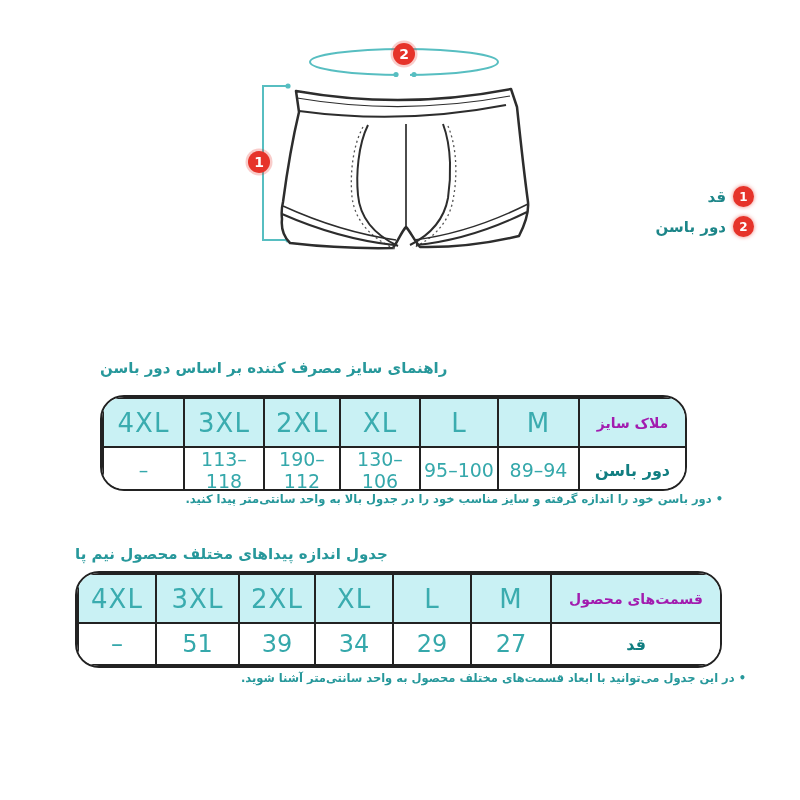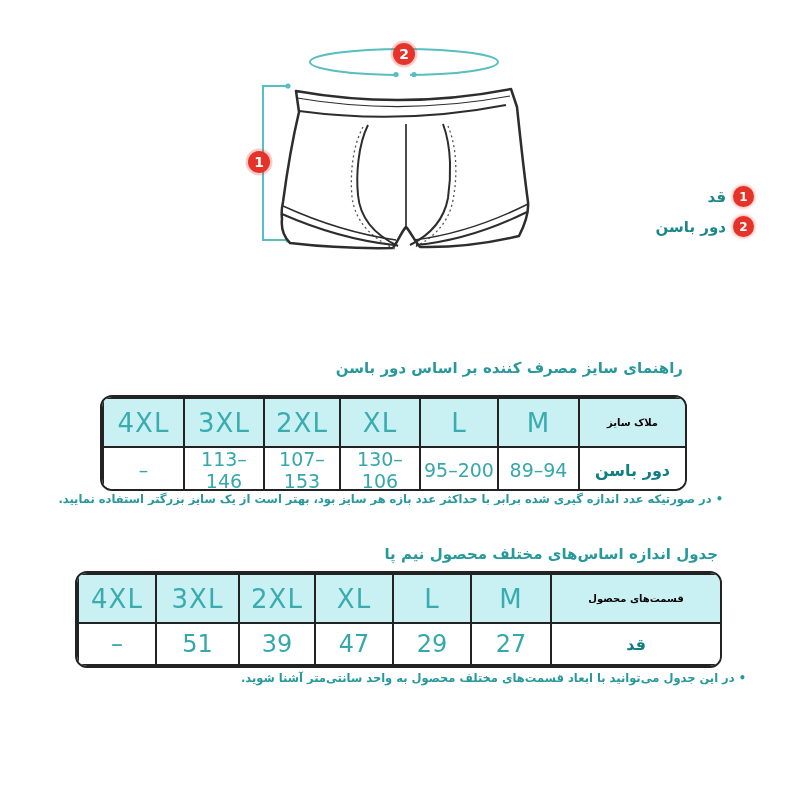--- a/index.html
+++ b/index.html
@@ -11,37 +11,37 @@
   .diagram-svg{left:225px;top:25px;width:350px;height:245px;}
 
   .legend{right:46px;top:186px;display:flex;flex-direction:column;gap:9px;align-items:flex-end;}
   .legend-row{direction:rtl;display:flex;align-items:center;gap:7px;}
   .legend-badge{width:21px;height:21px;border-radius:50%;background:#e6332a;
       box-shadow:0 0 4px rgba(230,51,42,.65);color:#fff;font-size:12px;font-weight:bold;
       display:flex;align-items:center;justify-content:center;line-height:1;}
   .legend-label{color:#1d8689;font-size:15px;font-weight:bold;white-space:nowrap;}
 
   
-  .sec-title{text-align:right;font-size:15px;font-weight:bold;color:#27989b;white-space:nowrap;}
+  .sec-title{text-align:left;font-size:15px;font-weight:bold;color:#27989b;white-space:nowrap;}
   .t1-title{left:100px;top:359px;width:583px;}
   .t2-title{left:75px;top:545px;width:643px;}
   .notes{direction:rtl;text-align:right;color:#27989b;font-size:11.5px;font-weight:bold;
          line-height:16.5px;white-space:nowrap;}
   .t1-notes{right:77px;top:491px;}
   .t2-note{right:54px;top:670px;}
 
   
-  .tbl-wrap{border:2px solid #222;border-radius:12px;overflow:hidden;background:#fff;}
+  .tbl-wrap{border:2px solid #222;border-radius:24px;overflow:hidden;background:#fff;}
   .t1{left:100px;top:395px;width:583px;height:92px;}
   .t2{left:75px;top:571px;width:643px;height:93px;}
   table{border-collapse:collapse;width:100%;height:100%;table-layout:fixed;}
   th,td{border:2px solid #222;text-align:center;vertical-align:middle;padding:0;}
   th{background:#c9f1f4;height:47px;font-weight:normal;}
   .sz{color:#3aacaf;font-size:26px;letter-spacing:1px;}
-  .plabel{color:#000000;font-size:10px;font-weight:bold;}
+  .plabel{color:#a21caf;font-size:14px;font-weight:bold;}
   .val{color:#35a8ab;font-size:19px;background:#fff;}
   .val2{font-size:24px;}
   .rowlabel{color:#117e81;font-size:16px;font-weight:bold;background:#fff;}
 </style>
 </head>
 <body>
 
 <svg class="abs diagram-svg" viewBox="225 25 350 245" xmlns="http://www.w3.org/2000/svg">
 
   <ellipse cx="404" cy="62" rx="94" ry="13" fill="none" stroke="#57bec1" stroke-width="2"></ellipse>
@@ -113,36 +113,36 @@
       <th class="sz">4XL</th>
       <th class="sz">3XL</th>
       <th class="sz">2XL</th>
       <th class="sz">XL</th>
       <th class="sz">L</th>
       <th class="sz">M</th>
       <th class="plabel">ملاک سایز</th>
     </tr>
     <tr>
       <td class="val">–</td>
-      <td class="val">113–146</td>
-      <td class="val">107–153</td>
+      <td class="val">113–118</td>
+      <td class="val">190–112</td>
       <td class="val">130–106</td>
-      <td class="val">95–200</td>
+      <td class="val">95–100</td>
       <td class="val">89–94</td>
       <td class="rowlabel">دور باسن</td>
     </tr>
   </tbody>
     </table>
 </div>
 
 <div class="abs notes t1-notes">
-  <div>• در صورتیکه عدد اندازه گیری شده برابر با حداکثر عدد بازه هر سایز بود، بهتر است از یک سایز بزرگتر استفاده نمایید.</div>
+  <div>• دور باسن خود را اندازه گرفته و سایز مناسب خود را در جدول بالا به واحد سانتی‌متر پیدا کنید.</div>
 </div>
 
-<div class="abs sec-title t2-title">جدول اندازه اساس‌های مختلف محصول نیم پا</div>
+<div class="abs sec-title t2-title">جدول اندازه پیدا‌های مختلف محصول نیم پا</div>
 
 <div class="abs tbl-wrap t2">
   <table>
     <colgroup>
       <col style="width:78px">
         <col style="width:83px">
         <col style="width:76px">
       <col style="width:78px">
         <col style="width:78px">
         <col style="width:80px">
@@ -155,21 +155,21 @@
       <th class="sz">2XL</th>
       <th class="sz">XL</th>
       <th class="sz">L</th>
       <th class="sz">M</th>
       <th class="plabel">قسمت‌های محصول</th>
     </tr>
     <tr>
       <td class="val val2">–</td>
       <td class="val val2">51</td>
       <td class="val val2">39</td>
-      <td class="val val2">47</td>
+      <td class="val val2">34</td>
       <td class="val val2">29</td>
       <td class="val val2">27</td>
       <td class="rowlabel">قد</td>
     </tr>
   </tbody>
     </table>
 </div>
 
 <div class="abs notes t2-note">• در این جدول می‌توانید با ابعاد قسمت‌های مختلف محصول به واحد سانتی‌متر آشنا شوید.</div>
 

